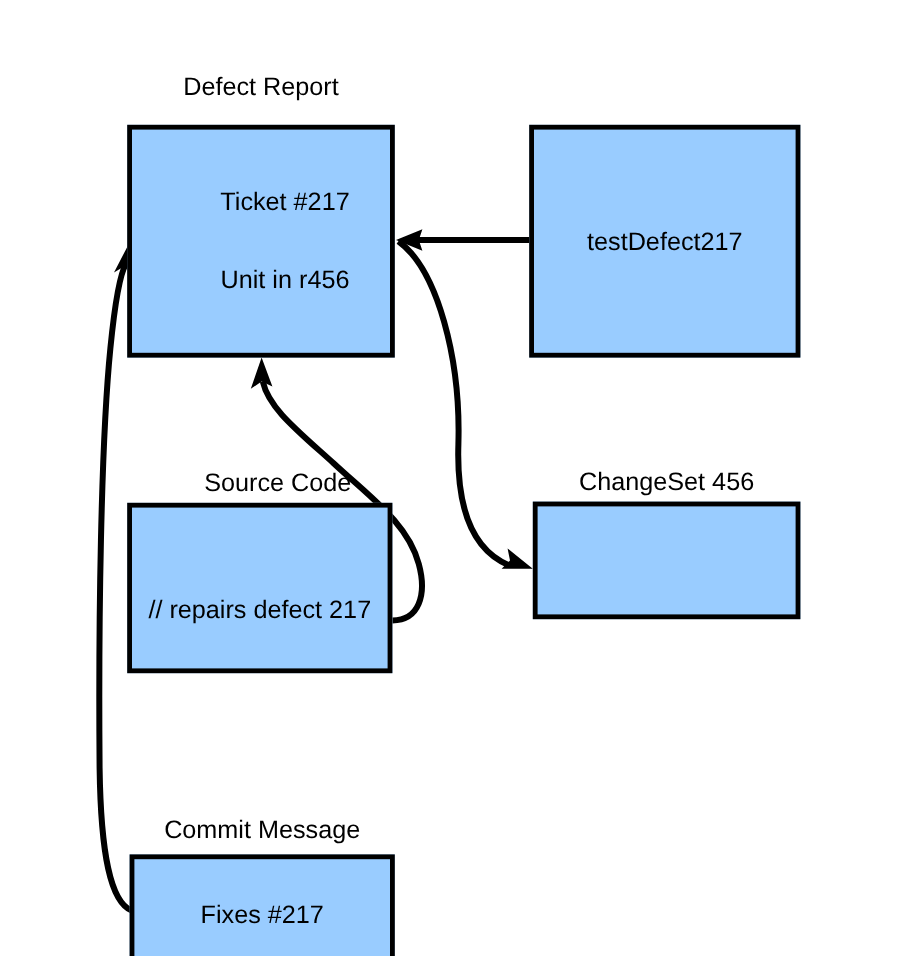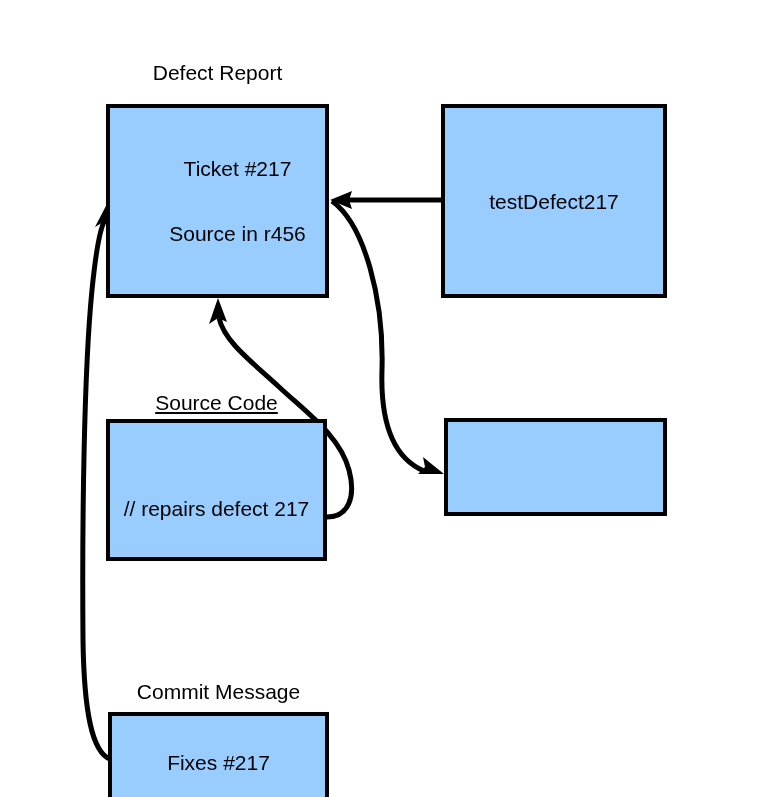--- a/index.html
+++ b/index.html
@@ -47,21 +47,21 @@
   #label-defect-report { left: 106px; top: 22px; width: 223px; }
   #defect-text-1 { margin-bottom: 44px; }
   
   #box-unit-test { left: 441px; top: 64px; width: 226px; height: 194px; text-align: right; }
   #label-unit-test { left: 441px; top: 22px; width: 226px; }
   
   #box-changeset { left: 444px; top: 378px; width: 223px; height: 98px; }
   #label-changeset { left: 444px; top: 351px; width: 223px; }
   
   #box-source-code { left: 106px; top: 379px; width: 221px; height: 142px; }
-  #label-source-code { left: 106px; top: 352px; width: 221px; text-decoration: underline; }
+  #label-source-code { left: 121px; top: 352px; width: 221px; }
   #source-text { position: relative; top: 18px; }
   
   #box-commit-message { left: 108px; top: 672px; width: 221px; height: 101px; }
   #label-commit-message { left: 108px; top: 641px; width: 221px; }
 
   #edges {
     position: absolute;
     left: 0;
     top: 0;
     width: 757px;
@@ -102,27 +102,28 @@
 
     <g>
       <path class="edge-path" d="M 110 719 C 92 712, 84 672, 83 600 C 82 480, 84 330, 92 250 C 96 210, 100 188, 105 180"></path>
       <polygon class="edge-head" points="108,162 95,187 105,181 115,185"></polygon>
     </g>
   </svg>
 
   <div class="node-label" id="label-defect-report">Defect Report</div>
   <div class="node-box" id="box-defect-report">
     <span class="node-text" id="defect-text-1">Ticket #217</span>
-    <span class="node-text">Source in r456</span>
+    <span class="node-text">Unit in r456</span>
   </div>
 
   <div class="node-box" id="box-unit-test">
     <span class="node-text">testDefect217</span>
   </div>
 
+  <div class="node-label" id="label-changeset">ChangeSet 456</div>
   <div class="node-box" id="box-changeset"></div>
 
   <div class="node-label" id="label-source-code">Source Code</div>
   <div class="node-box" id="box-source-code">
     <span class="node-text" id="source-text">// repairs defect 217</span>
   </div>
 
   <div class="node-label" id="label-commit-message">Commit Message</div>
   <div class="node-box" id="box-commit-message">
     <span class="node-text">Fixes #217</span>

